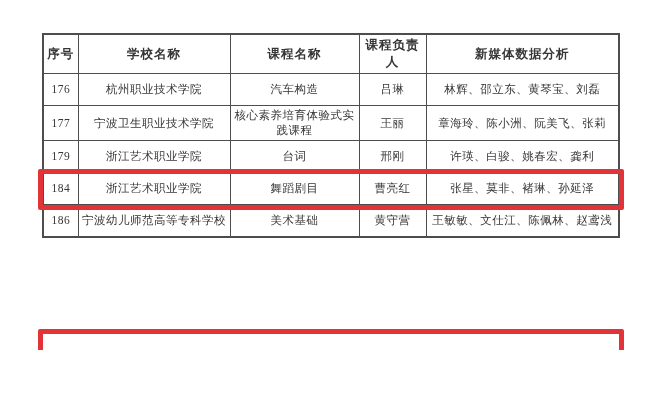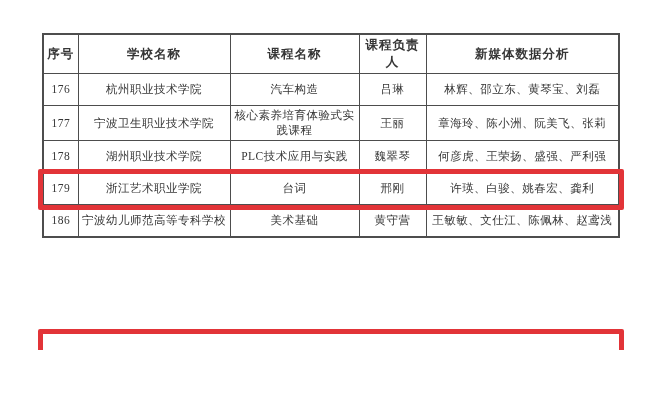--- a/index.html
+++ b/index.html
@@ -80,33 +80,33 @@
           <td>吕琳</td>
           <td>林辉、邵立东、黄琴宝、刘磊</td>
         </tr>
         <tr>
           <td>177</td>
           <td>宁波卫生职业技术学院</td>
           <td>核心素养培育体验式实践课程</td>
           <td>王丽</td>
           <td>章海玲、陈小洲、阮美飞、张莉</td>
         </tr>
-        <tr>
-          <td>178</td>
-          <td>湖州职业技术学院</td>
-          <td>PLC技术应用与实践</td>
-          <td>魏翠琴</td>
-          <td>何彦虎、王荣扬、盛强、严利强</td>
-        </tr>
         <tr class="highlighted">
           <td>179</td>
           <td>浙江艺术职业学院</td>
           <td>台词</td>
           <td>邢刚</td>
           <td>许瑛、白骏、姚春宏、龚利</td>
+        </tr>
+        <tr class="highlighted">
+          <td>184</td>
+          <td>浙江艺术职业学院</td>
+          <td>舞蹈剧目</td>
+          <td>曹亮红</td>
+          <td>张星、莫非、褚琳、孙延泽</td>
         </tr>
         <tr>
           <td>186</td>
           <td>宁波幼儿师范高等专科学校</td>
           <td>美术基础</td>
           <td>黄守营</td>
           <td>王敏敏、文仕江、陈佩林、赵鸢浅</td>
         </tr>
       </tbody>
   </table>

